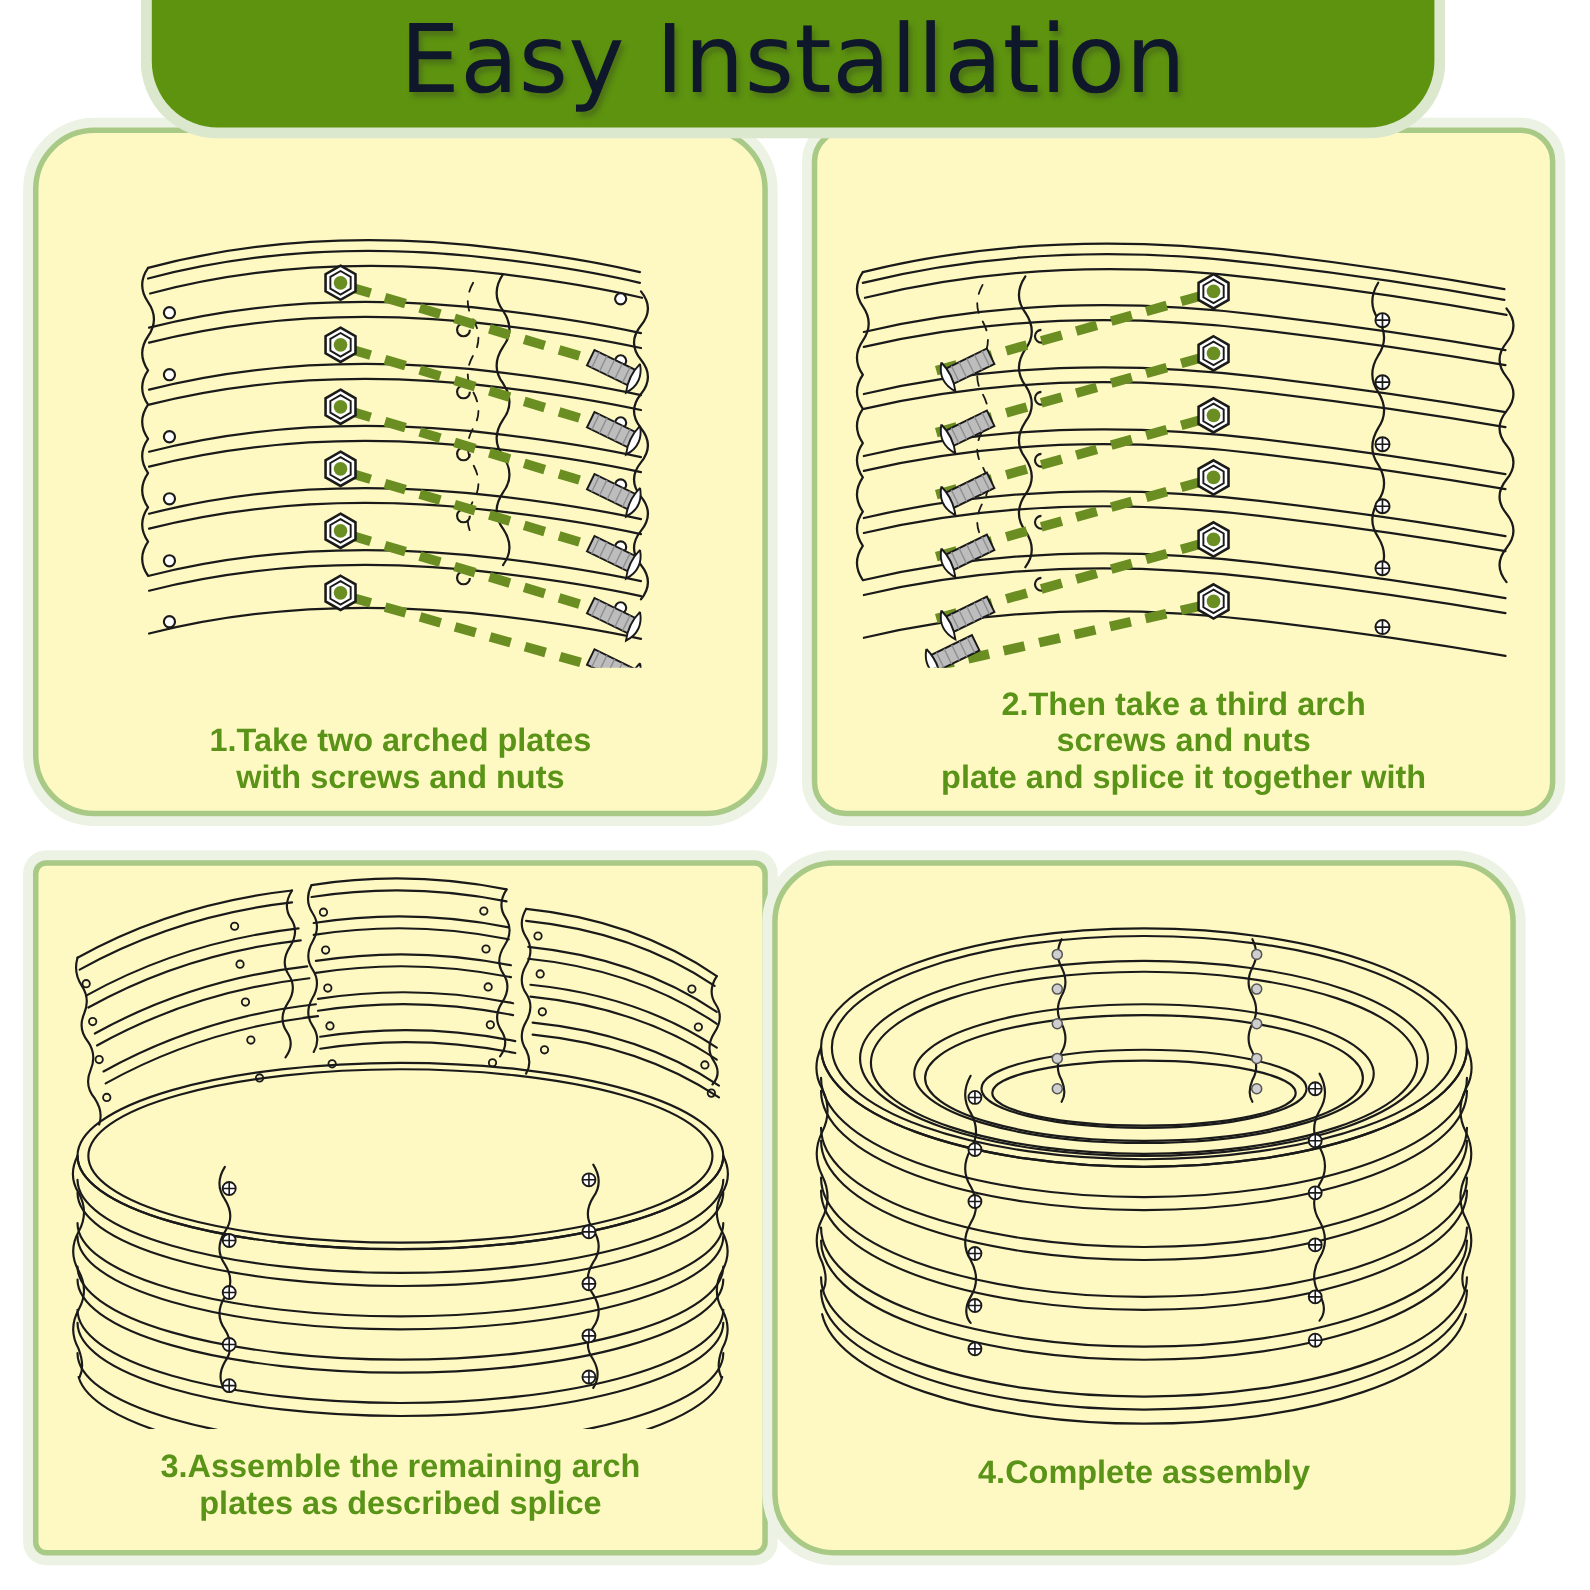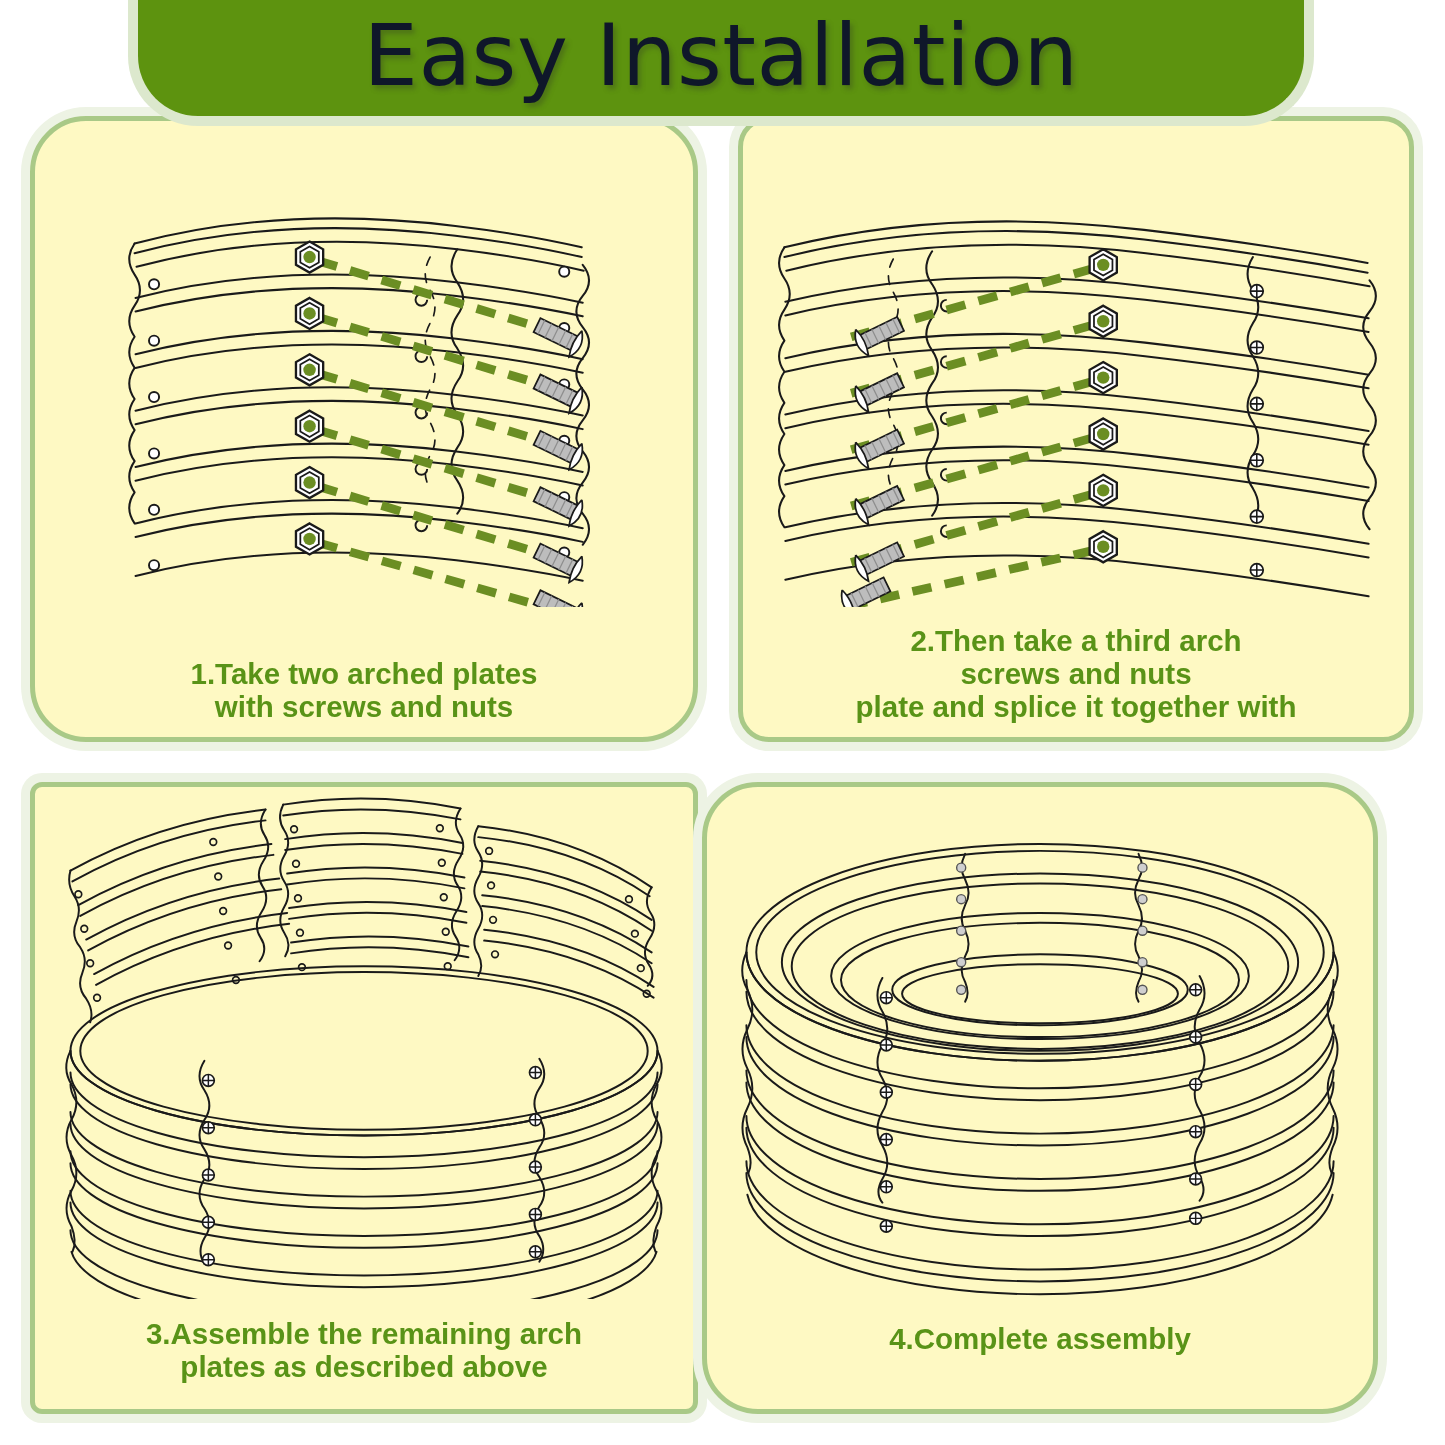--- a/index.html
+++ b/index.html
@@ -489,21 +489,21 @@
             <path d="M502 328 h12 M508 322 v12"></path>
           <path d="M502 376 h12 M508 370 v12"></path>
             <path d="M502 424 h12 M508 418 v12"></path>
           <path d="M502 462 h12 M508 456 v12"></path>
         </g>
       </g>
     </svg>
 
     <div class="caption">
       <span>3.Assemble the remaining arch</span>
-      <span>plates as described above</span>
+      <span>plates as described splice</span>
     </div>
   </div>
 
   <div class="panel" id="panel4">
     <svg class="art" viewBox="0 0 676 500" preserveAspectRatio="xMidYMid meet">
       <g fill="none" stroke="#1a1a1a" stroke-width="2" stroke-linecap="round" stroke-linejoin="round">
 
         <ellipse cx="338" cy="158" rx="298" ry="110"></ellipse>
         <ellipse cx="338" cy="158" rx="288" ry="103"></ellipse>
 

